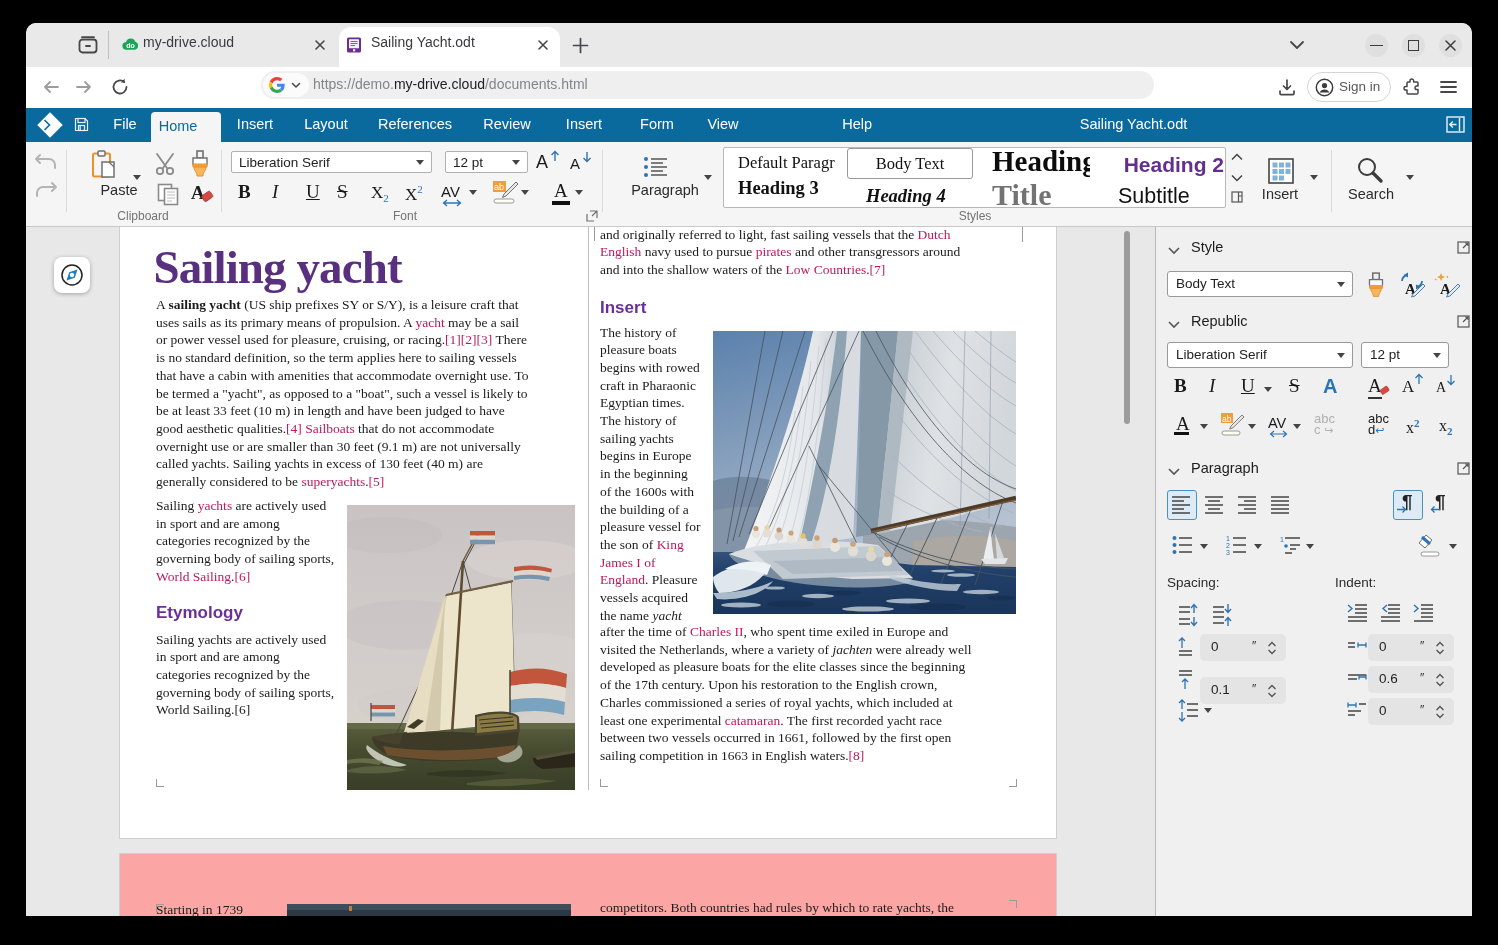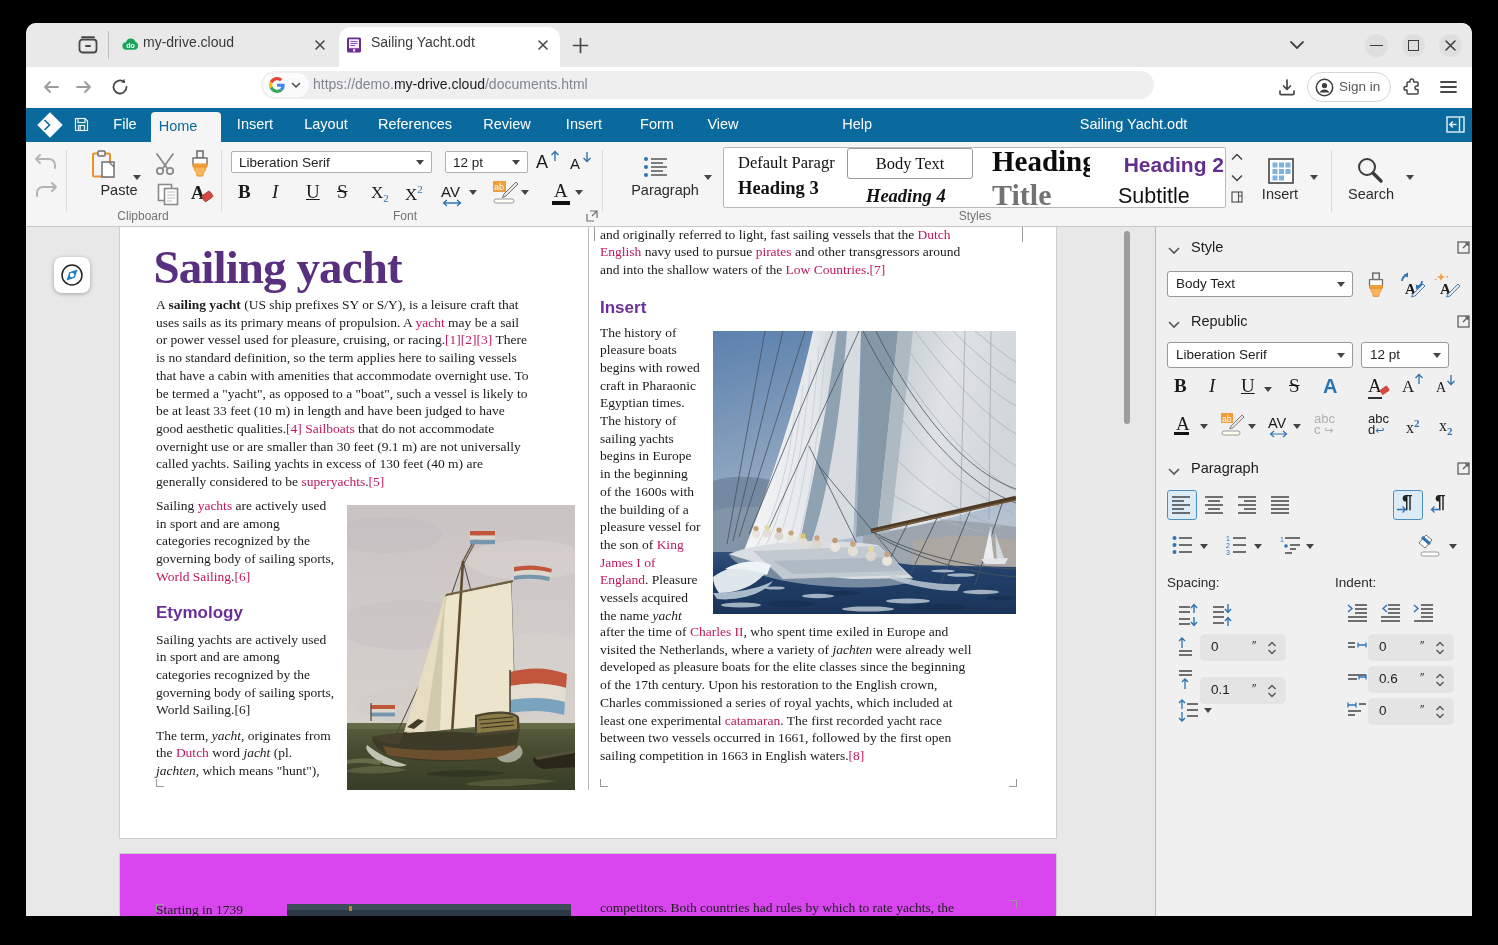--- a/index.html
+++ b/index.html
@@ -289,21 +289,20 @@
 </style>
 
 <div id="docarea" class="abs" style="left:0;top:204px;width:1129px;height:689px;background:#e8e8e8;overflow:hidden;">
   <div class="abs" style="left:93px;top:-2px;width:938px;height:614px;background:#fff;border:1px solid #cfcfcf;border-top:none;" id="page1">
     <div class="abs" style="left:468px;top:2px;width:1px;height:563px;background:#bdbdbd;"></div>
     <div class="abs ser" style="left:33.5px;top:14.5px;font-size:47px;font-weight:bold;color:#59307f;letter-spacing:-0.9px;">Sailing yacht</div>
     <div class="abs body-t" style="left:36px;top:71px;">A <b>sailing yacht</b> (US ship prefixes SY or S/Y), is a leisure craft that<br>uses sails as its primary means of propulsion. A <a class="lnk">yacht</a> may be a sail<br>or power vessel used for pleasure, cruising, or racing.<a class="lnk">[1][2][3]</a> There<br>is no standard definition, so the term applies here to sailing vessels<br>that have a cabin with amenities that accommodate overnight use. To<br>be termed a "yacht", as opposed to a "boat", such a vessel is likely to<br>be at least 33 feet (10 m) in length and have been judged to have<br>good aesthetic qualities.<a class="lnk">[4]</a> <a class="lnk">Sailboats</a> that do not accommodate<br>overnight use or are smaller than 30 feet (9.1 m) are not universally<br>called yachts. Sailing yachts in excess of 130 feet (40 m) are<br>generally considered to be <a class="lnk">superyachts</a>.<a class="lnk">[5]</a></div>
     <div class="abs body-t" style="left:36px;top:272px;">Sailing <a class="lnk">yachts</a> are actively used<br>in sport and are among<br>categories recognized by the<br>governing body of sailing sports,<br><a class="lnk">World Sailing</a>.<a class="lnk">[6]</a></div>
     <div class="abs h2p" style="left:36px;top:378px;">Etymology</div>
     <div class="abs body-t" style="left:36px;top:405.5px;">Sailing yachts are actively used<br>in sport and are among<br>categories recognized by the<br>governing body of sailing sports,<br>World Sailing.[6]</div>
-    <div class="abs body-t" style="left:36px;top:501.5px;">The term, <i>yacht</i>, originates from<br>the <a class="lnk">Dutch</a> word <i>jacht</i> (pl.<br><i>jachten</i>, which means "hunt"),</div>
 
     <svg class="abs" style="left:227px;top:280px;" width="228" height="285" viewBox="0 0 228 285" id="painting">
       <defs>
         <linearGradient id="psky" x1="0" y1="0" x2="0" y2="1">
           <stop offset="0" stop-color="#c9c3c4"></stop>
               <stop offset="0.5" stop-color="#d0cac9"></stop>
               <stop offset="1" stop-color="#d7d1cc"></stop>
         </linearGradient>
         <linearGradient id="psea" x1="0" y1="0" x2="0" y2="1">
           <stop offset="0" stop-color="#5a5f3e"></stop>
@@ -524,21 +523,21 @@
         <ellipse cx="130" cy="262" rx="18" ry="2.4"></ellipse>
       </g>
     </svg>
 
     <div class="tbm" style="left:36px;top:554px;border-left:1px solid #9a9a9a;border-bottom:1px solid #9a9a9a;"></div>
     <div class="tbm" style="left:480px;top:554px;border-left:1px solid #9a9a9a;border-bottom:1px solid #9a9a9a;"></div>
     <div class="tbm" style="left:889px;top:554px;border-right:1px solid #9a9a9a;border-bottom:1px solid #9a9a9a;"></div>
     <div class="abs" style="left:474px;top:2px;width:1px;height:14px;background:#9a9a9a;"></div>
     <div class="abs" style="left:902px;top:2px;width:1px;height:15px;background:#9a9a9a;"></div>
   </div>
-  <div class="abs" style="left:93px;top:626px;width:938px;height:70px;background:#d946ef;border:1px solid #cfcfcf;" id="page2">
+  <div class="abs" style="left:93px;top:626px;width:938px;height:70px;background:#fca5a5;border:1px solid #cfcfcf;" id="page2">
     <div class="tbm" style="left:36px;top:50px;border-left:1px solid #9a9a9a;border-top:1px solid #9a9a9a;"></div>
     <div class="tbm" style="left:889px;top:46px;border-right:1px solid #9a9a9a;border-top:1px solid #9a9a9a;"></div>
     <div class="abs body-t" style="left:36px;top:47px;">Starting in 1739</div>
     <div class="abs body-t" style="left:480px;top:45px;">competitors. Both countries had rules by which to rate yachts, the</div>
     <div class="abs" style="left:167px;top:50px;width:284px;height:20px;background:#2c3944;">
       <div class="abs" style="left:0;top:0;width:284px;height:6px;background:#3d4d59;"></div>
       <div class="abs" style="left:62px;top:2px;width:3px;height:5px;background:#c77b3a;"></div>
     </div>
   </div>
   <div class="abs" style="left:1098px;top:4px;width:6px;height:193px;background:#9c9c9c;border-radius:3px;"></div>

